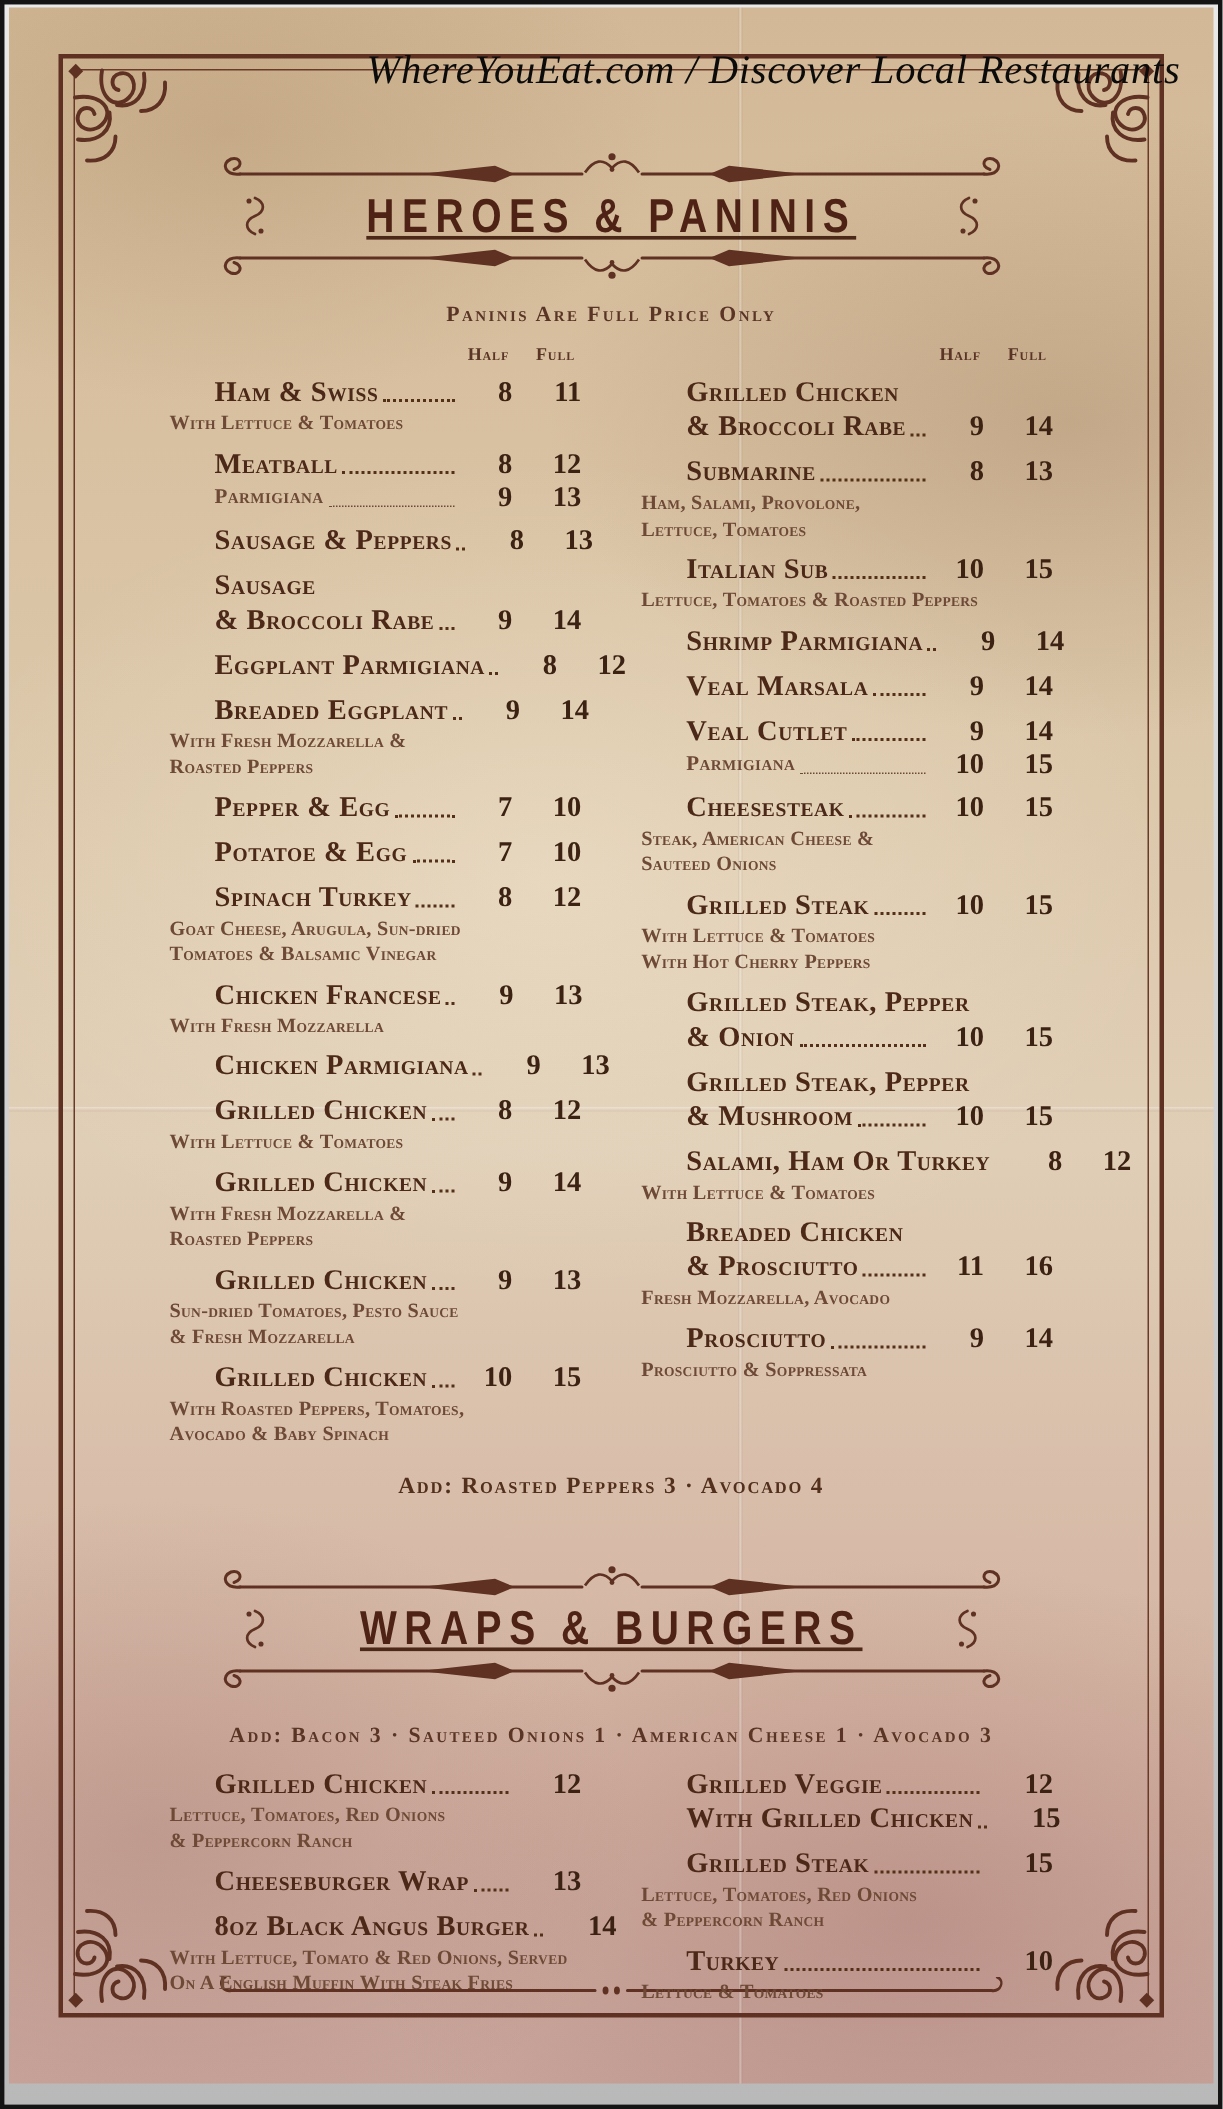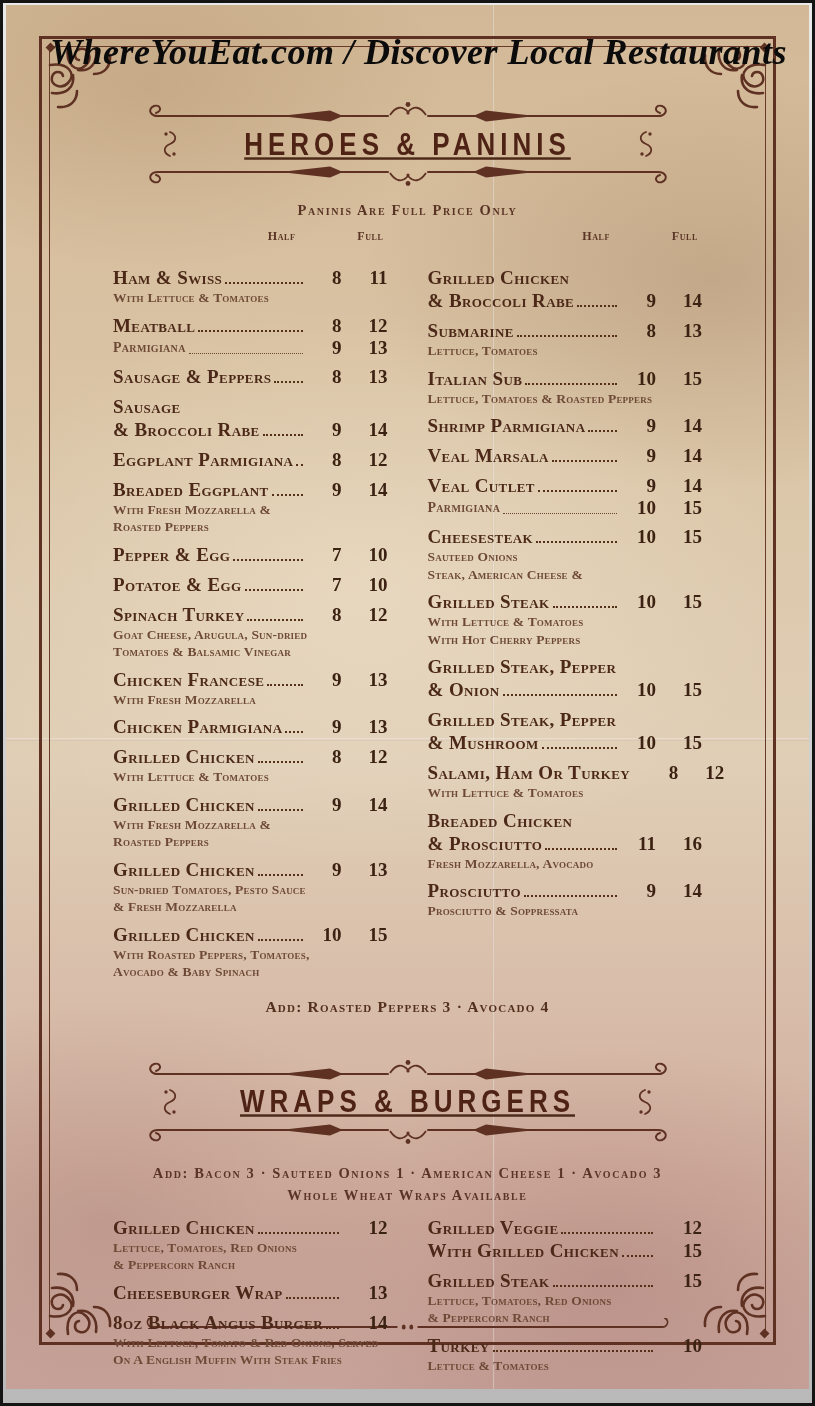--- a/index.html
+++ b/index.html
@@ -29,22 +29,22 @@
   .corner{position:absolute;width:92px;height:92px;}
   .corner svg{width:100%;height:100%;}
   .c-tl{top:-2px;left:-2px;}
   .c-tr{top:-2px;right:-2px;transform:scaleX(-1);}
   .c-bl{bottom:-2px;left:-2px;transform:scaleY(-1);}
   .c-br{bottom:-2px;right:-2px;transform:scale(-1,-1);}
   .bottomrule{position:absolute;left:100px;right:100px;bottom:6px;height:18px;}
   .bottomrule svg{width:100%;height:100%;}
 
   .watermark{position:absolute;top:26px;right:22px;z-index:5;
-    font-family:"Liberation Serif",serif;font-style:italic;font-weight:bold;
-    font-size:36px;color:#0b0b0b;white-space:nowrap;letter-spacing:.5px;margin-left:28px;}
+    font-family:"Liberation Serif",serif;font-style:italic;font-weight:normal;
+    font-size:27px;color:#0b0b0b;white-space:nowrap;letter-spacing:.5px;margin-left:28px;}
 
   .content{position:absolute;top:33px;left:36px;right:36px;bottom:46px;
     font-family:"Liberation Serif",serif;color:#4b2817;}
 
   .sec-head{width:536px;margin:0 auto;text-decoration:underline;}
   .sec1 .sec-head{padding-top:62px;}
   .dvd{height:24px;}
   .dvd.flip{transform:scaleY(-1);}
   .dvd svg{width:100%;height:100%;display:block;}
   .title-row{display:flex;align-items:center;justify-content:space-between;padding:0 22px;height:40px;}
@@ -54,28 +54,28 @@
   .sec-title{font-family:"Liberation Sans",sans-serif;font-weight:700;font-size:26px;
     letter-spacing:5px;color:#4e2315;transform:scaleY(1.22);white-space:nowrap;margin:0 8px;}
 
   .note{text-align:center;font-variant:small-caps;font-weight:bold;font-size:14.5px;
     letter-spacing:1.6px;color:#5a3526;margin-top:14px;}
   .note2{margin-top:16px;line-height:22px;}
 
   .cols{display:flex;gap:40px;padding:0 71px;margin-top:10px;}
   .col{flex:1;min-width:0;}
   .price-head{display:flex;justify-content:flex-end;font-variant:small-caps;font-weight:bold;
-    font-size:12px;letter-spacing:.6px;color:#5a3526;margin-bottom:22px;gap:44px;}
+    font-size:12px;letter-spacing:.6px;color:#5a3526;margin-bottom:6px;}
   .price-head span{display:inline-block;text-align:right;}
   .ph-half{width:36px;}
   .ph-full{width:44px;padding-right:4px;}
 
   .item{margin-bottom:7px;}
   .line{display:flex;align-items:flex-end;line-height:23px;white-space:nowrap;}
-  .nm{font-variant:small-caps;font-weight:bold;font-size:19px;letter-spacing:.4px;color:#4b2817;}
+  .nm{font-variant:small-caps;font-weight:bold;font-size:19px;letter-spacing:.4px;color:#4b2817;margin-left:30px;}
   .lead{flex:1;border-bottom:2.4px dotted #553018;margin:0 3px 0 3px;transform:translateY(-5px);min-width:6px;}
   .lead.nodots{border-bottom:none;}
   .pr{flex:none;text-align:right;font-weight:bold;font-size:19px;color:#3c2212;font-variant:normal;}
   .line.sub{line-height:21px;}
   .line.sub .nm{font-size:14px;color:#6d4936;letter-spacing:.3px;font-weight:bold;}
   .line.sub .lead{border-bottom-width:1.8px;border-bottom-color:#6d4936;transform:translateY(-4px);}
   .desc{font-variant:small-caps;font-size:13.5px;font-weight:bold;letter-spacing:.2px;
     color:#6d4936;line-height:17.5px;white-space:nowrap;}
   .addline{text-align:center;font-variant:small-caps;font-weight:bold;font-size:15.5px;
     letter-spacing:1.2px;color:#53301e;margin-top:10px;}
@@ -383,20 +383,21 @@
                     <span class="pr" style="width: 46px;">14</span>
                   </div>
                 </div>
                 <div class="item">
                   <div class="line">
                     <span class="nm">Submarine</span>
                     <span class="lead"></span>
                     <span class="pr" style="width: 36px;">8</span>
                     <span class="pr" style="width: 46px;">13</span>
                   </div>
+                  <div class="desc">Ham, Salami, Provolone,</div>
                   <div class="desc">Lettuce, Tomatoes</div>
                 </div>
                 <div class="item">
                   <div class="line">
                     <span class="nm">Italian Sub</span>
                     <span class="lead"></span>
                     <span class="pr" style="width: 36px;">10</span>
                     <span class="pr" style="width: 46px;">15</span>
                   </div>
                   <div class="desc">Lettuce, Tomatoes &amp; Roasted Peppers</div>
@@ -431,22 +432,22 @@
                     <span class="pr" style="width: 46px;">15</span>
                   </div>
                 </div>
                 <div class="item">
                   <div class="line">
                     <span class="nm">Cheesesteak</span>
                     <span class="lead"></span>
                     <span class="pr" style="width: 36px;">10</span>
                     <span class="pr" style="width: 46px;">15</span>
                   </div>
+                  <div class="desc">Steak, American Cheese &amp;</div>
                   <div class="desc">Sauteed Onions</div>
-                  <div class="desc">Steak, American Cheese &amp;</div>
                 </div>
                 <div class="item">
                   <div class="line">
                     <span class="nm">Grilled Steak</span>
                     <span class="lead"></span>
                     <span class="pr" style="width: 36px;">10</span>
                     <span class="pr" style="width: 46px;">15</span>
                   </div>
                   <div class="desc">With Lettuce &amp; Tomatoes</div>
                   <div class="desc">With Hot Cherry Peppers</div>
@@ -562,21 +563,20 @@
     <path d="M250 15 q9 -13 18 -3"></path>
                   <path d="M286 15 q-9 -13 -18 -3"></path>
   </g>
   <circle cx="268" cy="4.5" r="2.4" fill="#5e3122"></circle>
   <circle cx="268" cy="13" r="1.6" fill="#5e3122"></circle>
 </svg>
             </div>
         </div>
         <div class="note note2">
           <div>Add: Bacon 3 · Sauteed Onions 1 · American Cheese 1 · Avocado 3</div>
-          <div>Whole Wheat Wraps Available</div>
         </div>
         <div class="cols">
           <div class="col">
             <div class="items" id="s1c0">
                 <div class="item">
                   <div class="line">
                     <span class="nm">Grilled Chicken</span>
                     <span class="lead"></span>
                     <span class="pr" style="width: 46px;">12</span>
                   </div>

